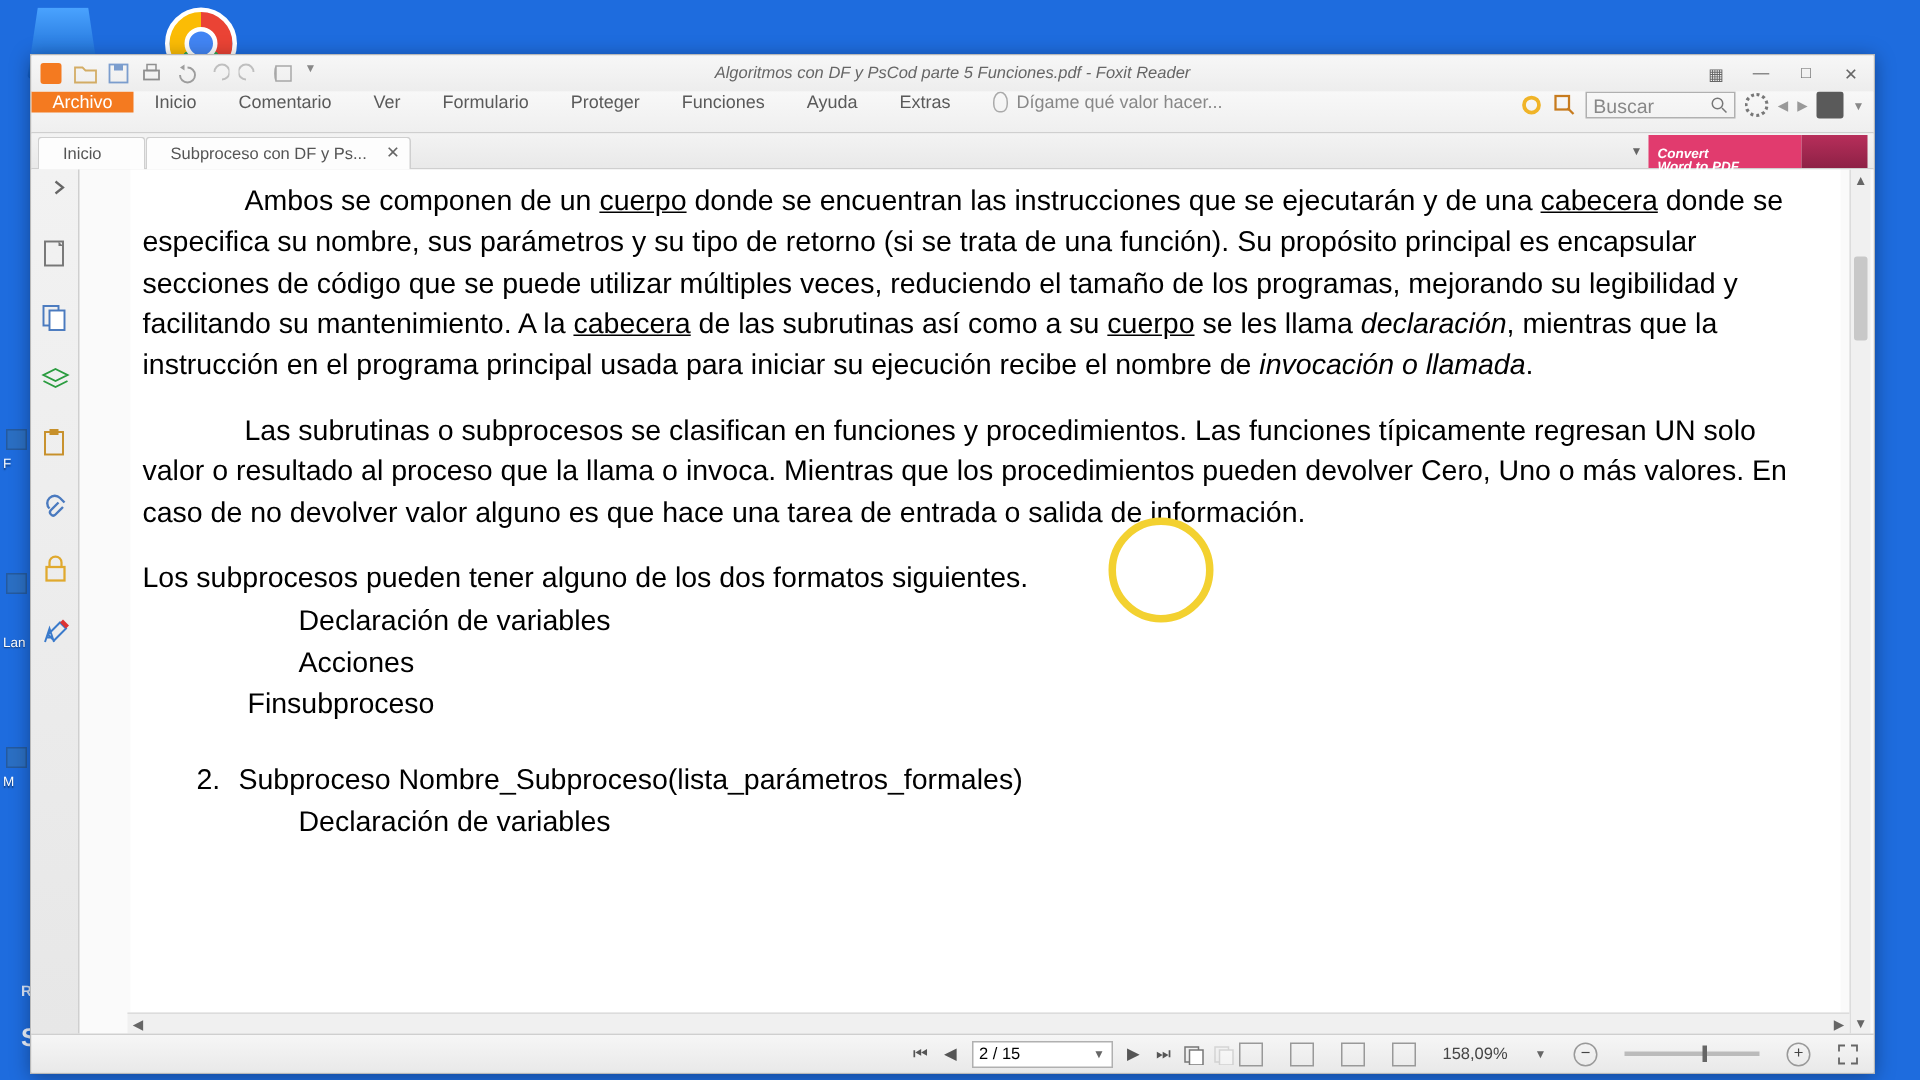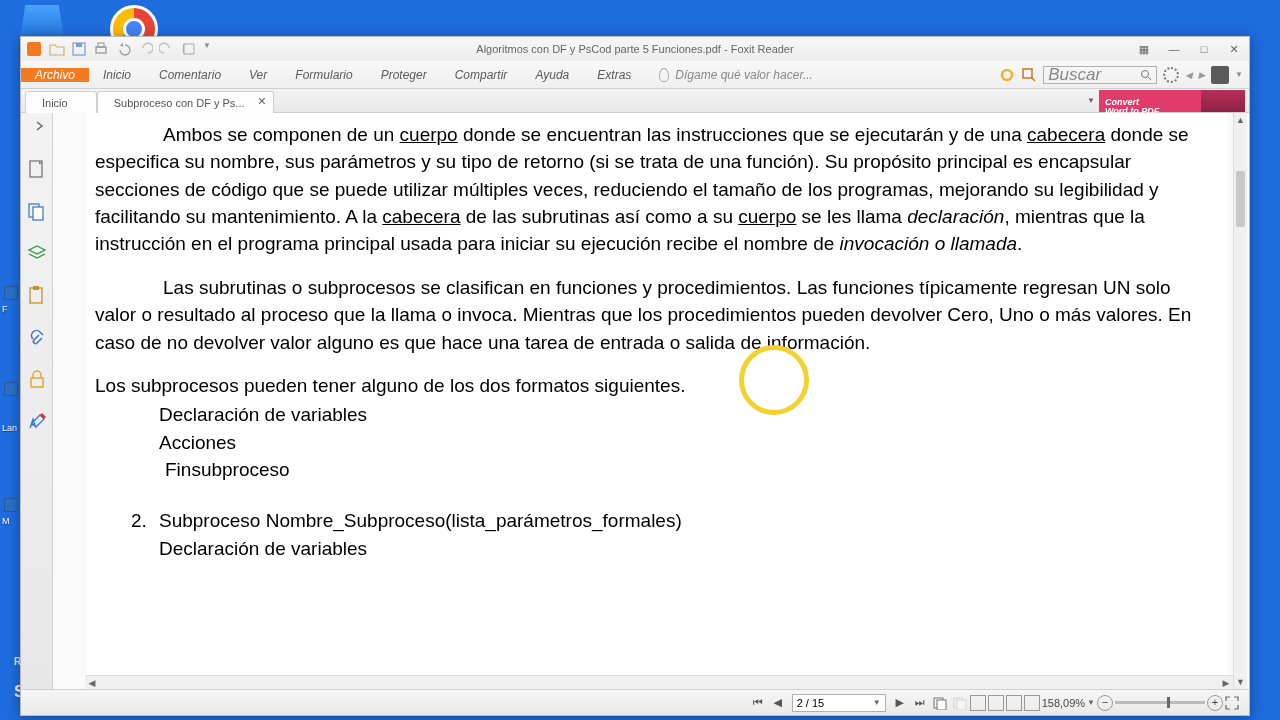--- a/index.html
+++ b/index.html
@@ -15,31 +15,31 @@
 
 .edge-icon { position: absolute; left: 4px; width: 14px; height: 14px; background:#2b6fc3; border:1px solid #255a9e; }
 .edge-txt { position: absolute; left: 2px; font-size: 9px; color:#fff; text-shadow:0 1px 1px rgba(0,0,0,.5); }
 
 
 .window { position: absolute; left: 20px; top: 36px; width: 1230px; height: 680px; background: #fff; box-shadow: 0 2px 12px rgba(0,0,0,.35); border: 1px solid #b9b9b9; }
 .titlebar { height: 24px; background: linear-gradient(#f7f7f7,#ededed); display: flex; align-items: center; position: relative; }
 .app-icon { width: 14px; height: 14px; background: #f47a20; margin-left: 6px; border-radius: 2px; }
 .quick { display:flex; gap:6px; margin-left:8px; }
 .qbtn { width:16px; height:16px; opacity:.7; }
-.title-txt { position: absolute; left: 50%; transform: translateX(-50%); font-size: 11px; color: #666; }
+.title-txt { position: absolute; left: 50%; transform: translateX(-50%); font-size: 11px; color: #666; font-style: italic; }
 .wctrl { margin-left:auto; display:flex; }
 .wctrl .c { width:30px; height:24px; display:flex; align-items:center; justify-content:center; font-size:11px; color:#666; }
 
-.ribbon { height: 28px; background: linear-gradient(#f8f8f8,#efefef); border-bottom: 1px solid #cfcfcf; display: flex; align-items: center; font-size: 12px; font-style: italic; }
+.ribbon { height: 28px; background: linear-gradient(#f8f8f8,#efefef); border-bottom: 1px solid #cfcfcf; display: flex; align-items: flex-start; font-size: 12px; }
 .ribbon .tab { padding: 0 14px; display: flex; align-items: center; color: #5a5a5a; }
 .ribbon .tab.active { background: #f47a20; color: #fff; }
 .tellme { flex:1; display:flex; align-items:center; gap:6px; padding-left:14px; color:#888; }
 .bulb { width:10px;height:14px;border:1.5px solid #aaa;border-radius:50% 50% 40% 40%; }
 .rtools { display:flex; align-items:center; gap:6px; padding-right:6px; }
-.srch { width:114px; height:18px; border:1px solid #b0b0b0; font-size:17px; padding:0 4px; color:#888; display:flex; align-items:center; justify-content:space-between; }
+.srch { width:100px; height:18px; border:1px solid #b0b0b0; font-size:13px; padding:0 4px; color:#888; display:flex; align-items:center; justify-content:space-between; }
 .gear { width:16px;height:16px;border:2px dotted #777;border-radius:50%; }
 .user { width:18px;height:18px;background:#5a5a5a;border-radius:2px; }
 
 .convert-bar { height: 24px; background: linear-gradient(#f3f3f3,#e9e9e9); border-bottom: 1px solid #cfcfcf; position: relative; }
 .convert-box { position:absolute; right:4px; top:1px; height:22px; width:146px; display:flex; }
 .convert-lbl { background:#e13b6e; color:#fff; font-size:9px; font-weight:bold; font-style:italic; padding:8px 6px; line-height:1; flex:1; }
 .convert-ico { width:44px; background:linear-gradient(#b72e5a,#8e2146); }
 
 .doctabs { position:absolute; top:0; left:4px; height:24px; display:flex; align-items:flex-end; gap:0; }
 .dtab { height:22px; padding:0 28px 0 16px; font-size:11px; color:#555; background:#fdfdfd; border:1px solid #cfcfcf; border-bottom:none; border-radius:3px 3px 0 0; position:relative; display:flex; align-items:center; }
@@ -56,35 +56,35 @@
 
 .doc { flex:1; position:relative; overflow:hidden; }
 .page { position:absolute; left:34px; right:22px; top:0; bottom:0; background:#fff; padding:8px 28px 8px 8px; font-family: Arial, sans-serif; font-size:19px; line-height:1.44; color:#000; }
 .page p { margin-bottom:16px; }
 .indent { text-indent: 68px; }
 .u { text-decoration: underline; }
 .it { font-style: italic; margin-top: 26px; }
 .lst { margin-left:36px; }
 .lst-n { display:inline-block; width:28px; }
 .lst-in1 { margin-left:70px; }
-.lst-in2 { margin-left:64px; }
+.lst-in2 { margin-left:104px; }
 
 .highlight { position:absolute; width:70px; height:70px; border:5px solid #f3d130; border-radius:50%; pointer-events:none; }
 
 .vscroll { position:absolute; right:2px; top:0; bottom:0; width:14px; background:#f0f0f0; border-left:1px solid #dcdcdc; }
 .vscroll .arr { height:14px; text-align:center; font-size:9px; color:#666; line-height:14px; }
 .vscroll .thumb { position:absolute; left:2px; right:2px; top:58px; height:56px; background:#c8c8c8; border-radius:2px; }
 .hscroll { position:absolute; left:32px; right:16px; bottom:0; height:14px; background:#f0f0f0; border-top:1px solid #dcdcdc; }
 .hscroll .arr { position:absolute; width:14px; top:0; font-size:9px; text-align:center; line-height:14px; color:#666; }
 
 
 .status { position:absolute; left:0; right:0; bottom:0; height:26px; background:linear-gradient(#f6f6f6,#e9e9e9); border-top:1px solid #cfcfcf; display:flex; align-items:center; }
 .nbtn { width:20px; height:18px; display:flex; align-items:center; justify-content:center; color:#555; font-size:11px; }
 .pagebox { width:94px; height:18px; border:1px solid #b0b0b0; background:#fff; font-size:11px; padding:0 4px; display:flex; align-items:center; margin:0 4px; }
-.status-right { margin-left:auto; display:flex; align-items:center; gap:2px; padding-right:10px; font-size:11px; color:#444; }
+.status-right { margin-left:auto; display:flex; align-items:center; gap:18px; padding-right:10px; font-size:11px; color:#444; }
 .viewico { width:16px; height:16px; border:1px solid #999; }
 .zoom-track { width:90px; height:3px; background:#bbb; position:relative; }
 .zoom-thumb { position:absolute; top:-4px; left:58%; width:3px; height:11px; background:#666; }
 
 
 .wm1 { position:absolute; left:14px; top:656px; font-size:10px; color:#d9e6fb; letter-spacing:.5px; font-weight:bold; }
 .wm2 { position:absolute; left:14px; top:682px; font-size:17px; color:#eef4ff; letter-spacing:1px; font-weight:bold; font-family: Arial; }
 .wm2 .o { display:inline-block; width:22px; height:22px; border:3px solid #d1e2fb; border-radius:50%; vertical-align:middle; position:relative; }
 .wm2 .o::after { content:""; position:absolute; inset:5px; background:#1e6cde; border:2px solid #fff; border-radius:50%; }
 </style>
@@ -145,21 +145,21 @@
     </div>
   </div>
 
   <div class="ribbon">
     <div class="tab active">Archivo</div>
     <div class="tab">Inicio</div>
     <div class="tab">Comentario</div>
     <div class="tab">Ver</div>
     <div class="tab">Formulario</div>
     <div class="tab">Proteger</div>
-    <div class="tab">Compartir</div>
+    <div class="tab">Funciones</div>
     <div class="tab">Ayuda</div>
     <div class="tab">Extras</div>
     <div class="tellme">
       <span class="bulb"></span>
       <span>Dígame qué valor hacer...</span>
     </div>
     <div class="rtools">
       <svg width="16" height="16">
           <circle cx="8" cy="8" r="5" fill="none" stroke="#f0b428" stroke-width="2.5"></circle>
         </svg>

